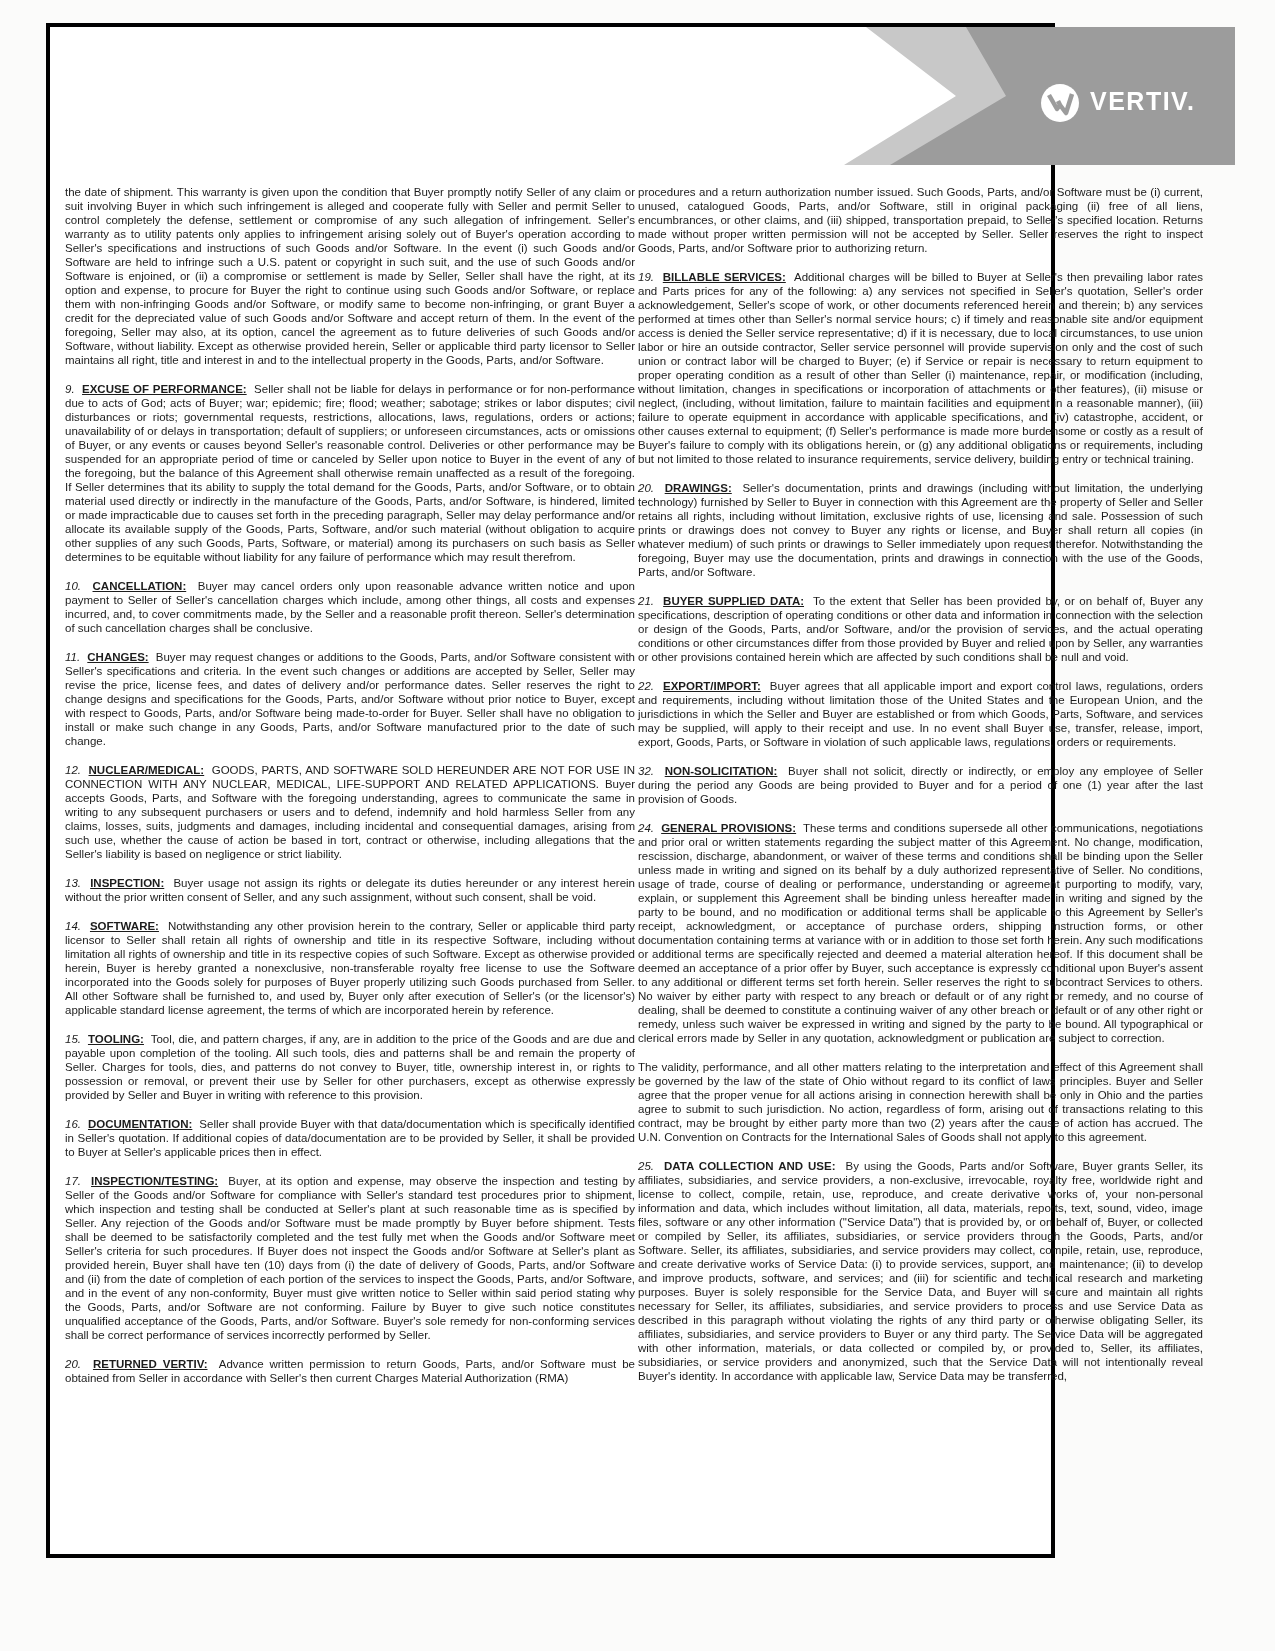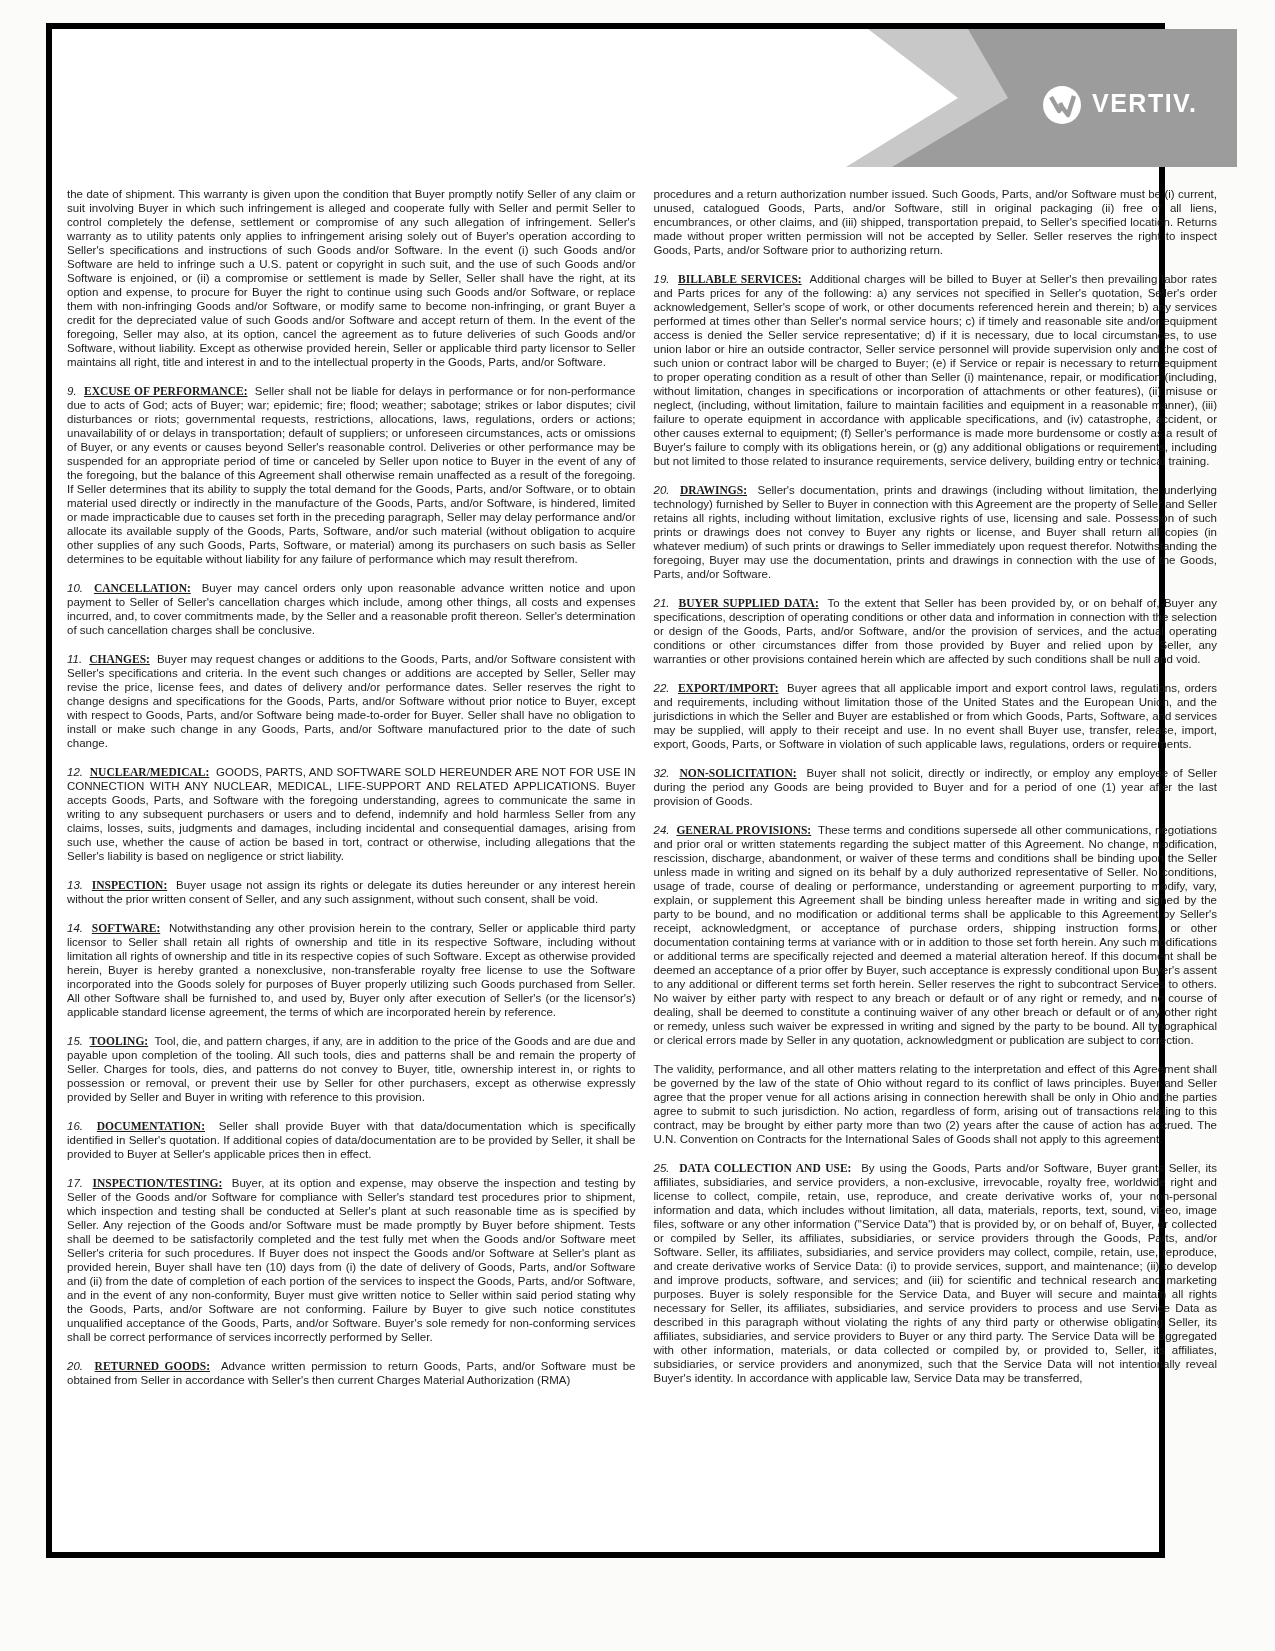--- a/index.html
+++ b/index.html
@@ -6,22 +6,22 @@
   body {
     width: 1275px; height: 1651px;
     background: #fbfbfa;
     font-family: "Liberation Sans", sans-serif;
     position: relative;
     overflow: hidden;
   }
   .sheet-border {
     position: absolute;
     left: 46px; top: 23px;
-    width: 1119px; height: 1535px;
-    border: 6px solid #000000;
+    width: 1009px; height: 1535px;
+    border: 4px solid #000000;
     background: #ffffff;
     box-sizing: border-box;
   }
   .logo-band {
     position: absolute;
     left: 788px; top: 0px;
     width: 397px; height: 138px;
   }
   .logo-band svg { display: block; }
   .logo-wordmark {
@@ -31,34 +31,34 @@
     font-weight: bold;
     letter-spacing: 1.5px;
     color: #ffffff;
     line-height: 26px;
   }
   .columns {
     position: absolute;
     left: 15px; top: 158px;
     width: 1150px;
     display: flex;
-    gap: 18px;
+    gap: 3px;
   }
   .col { box-sizing: border-box; }
   .col-left  { width: 570px; }
   .col-right { width: 565px; }
   p.para {
     margin: 0 0 15px 0;
     font-size: 11.5px;
     line-height: 14px;
     text-align: justify;
     color: #1c1c1c;
   }
   .sec-num { color: #1c1c1c; font-style: italic; }
-  .sec-head { font-weight: bold; font-family: Liberation Serif, serif; }
+  .sec-head { font-weight: bold; }
   .sec-head.underlined { text-decoration: underline; }
 </style>
 </head>
 <body>
 
 <div class="sheet-border">
 
   <div class="logo-band">
     <svg width="397" height="138" viewBox="0 0 397 138">
       <polygon id="poly-light" points="28,0 397,0 397,138 6,138 118,69" fill="#c8c8c8"></polygon>
@@ -77,21 +77,21 @@
         <p class="para"><span class="sec-body">the date of shipment. This warranty is given upon the condition that Buyer promptly notify Seller of any claim or suit involving Buyer in which such infringement is alleged and cooperate fully with Seller and permit Seller to control completely the defense, settlement or compromise of any such allegation of infringement. Seller's warranty as to utility patents only applies to infringement arising solely out of Buyer's operation according to Seller's specifications and instructions of such Goods and/or Software. In the event (i) such Goods and/or Software are held to infringe such a U.S. patent or copyright in such suit, and the use of such Goods and/or Software is enjoined, or (ii) a compromise or settlement is made by Seller, Seller shall have the right, at its option and expense, to procure for Buyer the right to continue using such Goods and/or Software, or replace them with non-infringing Goods and/or Software, or modify same to become non-infringing, or grant Buyer a credit for the depreciated value of such Goods and/or Software and accept return of them. In the event of the foregoing, Seller may also, at its option, cancel the agreement as to future deliveries of such Goods and/or Software, without liability. Except as otherwise provided herein, Seller or applicable third party licensor to Seller maintains all right, title and interest in and to the intellectual property in the Goods, Parts, and/or Software.</span></p>
         <p class="para"><span class="sec-num">9.</span>&nbsp; <span class="sec-head underlined">EXCUSE OF PERFORMANCE:</span>&nbsp; <span class="sec-body">Seller shall not be liable for delays in performance or for non-performance due to acts of God; acts of Buyer; war; epidemic; fire; flood; weather; sabotage; strikes or labor disputes; civil disturbances or riots; governmental requests, restrictions, allocations, laws, regulations, orders or actions; unavailability of or delays in transportation; default of suppliers; or unforeseen circumstances, acts or omissions of Buyer, or any events or causes beyond Seller's reasonable control. Deliveries or other performance may be suspended for an appropriate period of time or canceled by Seller upon notice to Buyer in the event of any of the foregoing, but the balance of this Agreement shall otherwise remain unaffected as a result of the foregoing. If Seller determines that its ability to supply the total demand for the Goods, Parts, and/or Software, or to obtain material used directly or indirectly in the manufacture of the Goods, Parts, and/or Software, is hindered, limited or made impracticable due to causes set forth in the preceding paragraph, Seller may delay performance and/or allocate its available supply of the Goods, Parts, Software, and/or such material (without obligation to acquire other supplies of any such Goods, Parts, Software, or material) among its purchasers on such basis as Seller determines to be equitable without liability for any failure of performance which may result therefrom.</span></p>
         <p class="para"><span class="sec-num">10.</span>&nbsp; <span class="sec-head underlined">CANCELLATION:</span>&nbsp; <span class="sec-body">Buyer may cancel orders only upon reasonable advance written notice and upon payment to Seller of Seller's cancellation charges which include, among other things, all costs and expenses incurred, and, to cover commitments made, by the Seller and a reasonable profit thereon. Seller's determination of such cancellation charges shall be conclusive.</span></p>
         <p class="para"><span class="sec-num">11.</span>&nbsp; <span class="sec-head underlined">CHANGES:</span>&nbsp; <span class="sec-body">Buyer may request changes or additions to the Goods, Parts, and/or Software consistent with Seller's specifications and criteria. In the event such changes or additions are accepted by Seller, Seller may revise the price, license fees, and dates of delivery and/or performance dates. Seller reserves the right to change designs and specifications for the Goods, Parts, and/or Software without prior notice to Buyer, except with respect to Goods, Parts, and/or Software being made-to-order for Buyer. Seller shall have no obligation to install or make such change in any Goods, Parts, and/or Software manufactured prior to the date of such change.</span></p>
         <p class="para"><span class="sec-num">12.</span>&nbsp; <span class="sec-head underlined">NUCLEAR/MEDICAL:</span>&nbsp; <span class="sec-body">GOODS, PARTS, AND SOFTWARE SOLD HEREUNDER ARE NOT FOR USE IN CONNECTION WITH ANY NUCLEAR, MEDICAL, LIFE-SUPPORT AND RELATED APPLICATIONS. Buyer accepts Goods, Parts, and Software with the foregoing understanding, agrees to communicate the same in writing to any subsequent purchasers or users and to defend, indemnify and hold harmless Seller from any claims, losses, suits, judgments and damages, including incidental and consequential damages, arising from such use, whether the cause of action be based in tort, contract or otherwise, including allegations that the Seller's liability is based on negligence or strict liability.</span></p>
         <p class="para"><span class="sec-num">13.</span>&nbsp; <span class="sec-head underlined">INSPECTION:</span>&nbsp; <span class="sec-body">Buyer usage not assign its rights or delegate its duties hereunder or any interest herein without the prior written consent of Seller, and any such assignment, without such consent, shall be void.</span></p>
         <p class="para"><span class="sec-num">14.</span>&nbsp; <span class="sec-head underlined">SOFTWARE:</span>&nbsp; <span class="sec-body">Notwithstanding any other provision herein to the contrary, Seller or applicable third party licensor to Seller shall retain all rights of ownership and title in its respective Software, including without limitation all rights of ownership and title in its respective copies of such Software. Except as otherwise provided herein, Buyer is hereby granted a nonexclusive, non-transferable royalty free license to use the Software incorporated into the Goods solely for purposes of Buyer properly utilizing such Goods purchased from Seller. All other Software shall be furnished to, and used by, Buyer only after execution of Seller's (or the licensor's) applicable standard license agreement, the terms of which are incorporated herein by reference.</span></p>
         <p class="para"><span class="sec-num">15.</span>&nbsp; <span class="sec-head underlined">TOOLING:</span>&nbsp; <span class="sec-body">Tool, die, and pattern charges, if any, are in addition to the price of the Goods and are due and payable upon completion of the tooling. All such tools, dies and patterns shall be and remain the property of Seller. Charges for tools, dies, and patterns do not convey to Buyer, title, ownership interest in, or rights to possession or removal, or prevent their use by Seller for other purchasers, except as otherwise expressly provided by Seller and Buyer in writing with reference to this provision.</span></p>
         <p class="para"><span class="sec-num">16.</span>&nbsp; <span class="sec-head underlined">DOCUMENTATION:</span>&nbsp; <span class="sec-body">Seller shall provide Buyer with that data/documentation which is specifically identified in Seller's quotation. If additional copies of data/documentation are to be provided by Seller, it shall be provided to Buyer at Seller's applicable prices then in effect.</span></p>
         <p class="para"><span class="sec-num">17.</span>&nbsp; <span class="sec-head underlined">INSPECTION/TESTING:</span>&nbsp; <span class="sec-body">Buyer, at its option and expense, may observe the inspection and testing by Seller of the Goods and/or Software for compliance with Seller's standard test procedures prior to shipment, which inspection and testing shall be conducted at Seller's plant at such reasonable time as is specified by Seller. Any rejection of the Goods and/or Software must be made promptly by Buyer before shipment. Tests shall be deemed to be satisfactorily completed and the test fully met when the Goods and/or Software meet Seller's criteria for such procedures. If Buyer does not inspect the Goods and/or Software at Seller's plant as provided herein, Buyer shall have ten (10) days from (i) the date of delivery of Goods, Parts, and/or Software and (ii) from the date of completion of each portion of the services to inspect the Goods, Parts, and/or Software, and in the event of any non-conformity, Buyer must give written notice to Seller within said period stating why the Goods, Parts, and/or Software are not conforming. Failure by Buyer to give such notice constitutes unqualified acceptance of the Goods, Parts, and/or Software. Buyer's sole remedy for non-conforming services shall be correct performance of services incorrectly performed by Seller.</span></p>
-        <p class="para"><span class="sec-num">20.</span>&nbsp; <span class="sec-head underlined">RETURNED GOODS:</span>&nbsp; <span class="sec-body">Advance written permission to return Goods, Parts, and/or Software must be obtained from Seller in accordance with Seller's then current Charges Material Authorization (RMA)</span></p>
+        <p class="para"><span class="sec-num">20.</span>&nbsp; <span class="sec-head underlined">RETURNED VERTIV:</span>&nbsp; <span class="sec-body">Advance written permission to return Goods, Parts, and/or Software must be obtained from Seller in accordance with Seller's then current Charges Material Authorization (RMA)</span></p>
       </div>
     <div class="col col-right" id="col-right">
         <p class="para"><span class="sec-body">procedures and a return authorization number issued. Such Goods, Parts, and/or Software must be (i) current, unused, catalogued Goods, Parts, and/or Software, still in original packaging (ii) free of all liens, encumbrances, or other claims, and (iii) shipped, transportation prepaid, to Seller's specified location. Returns made without proper written permission will not be accepted by Seller. Seller reserves the right to inspect Goods, Parts, and/or Software prior to authorizing return.</span></p>
         <p class="para"><span class="sec-num">19.</span>&nbsp; <span class="sec-head underlined">BILLABLE SERVICES:</span>&nbsp; <span class="sec-body">Additional charges will be billed to Buyer at Seller's then prevailing labor rates and Parts prices for any of the following: a) any services not specified in Seller's quotation, Seller's order acknowledgement, Seller's scope of work, or other documents referenced herein and therein; b) any services performed at times other than Seller's normal service hours; c) if timely and reasonable site and/or equipment access is denied the Seller service representative; d) if it is necessary, due to local circumstances, to use union labor or hire an outside contractor, Seller service personnel will provide supervision only and the cost of such union or contract labor will be charged to Buyer; (e) if Service or repair is necessary to return equipment to proper operating condition as a result of other than Seller (i) maintenance, repair, or modification (including, without limitation, changes in specifications or incorporation of attachments or other features), (ii) misuse or neglect, (including, without limitation, failure to maintain facilities and equipment in a reasonable manner), (iii) failure to operate equipment in accordance with applicable specifications, and (iv) catastrophe, accident, or other causes external to equipment; (f) Seller's performance is made more burdensome or costly as a result of Buyer's failure to comply with its obligations herein, or (g) any additional obligations or requirements, including but not limited to those related to insurance requirements, service delivery, building entry or technical training.</span></p>
         <p class="para"><span class="sec-num">20.</span>&nbsp; <span class="sec-head underlined">DRAWINGS:</span>&nbsp; <span class="sec-body">Seller's documentation, prints and drawings (including without limitation, the underlying technology) furnished by Seller to Buyer in connection with this Agreement are the property of Seller and Seller retains all rights, including without limitation, exclusive rights of use, licensing and sale. Possession of such prints or drawings does not convey to Buyer any rights or license, and Buyer shall return all copies (in whatever medium) of such prints or drawings to Seller immediately upon request therefor. Notwithstanding the foregoing, Buyer may use the documentation, prints and drawings in connection with the use of the Goods, Parts, and/or Software.</span></p>
         <p class="para"><span class="sec-num">21.</span>&nbsp; <span class="sec-head underlined">BUYER SUPPLIED DATA:</span>&nbsp; <span class="sec-body">To the extent that Seller has been provided by, or on behalf of, Buyer any specifications, description of operating conditions or other data and information in connection with the selection or design of the Goods, Parts, and/or Software, and/or the provision of services, and the actual operating conditions or other circumstances differ from those provided by Buyer and relied upon by Seller, any warranties or other provisions contained herein which are affected by such conditions shall be null and void.</span></p>
         <p class="para"><span class="sec-num">22.</span>&nbsp; <span class="sec-head underlined">EXPORT/IMPORT:</span>&nbsp; <span class="sec-body">Buyer agrees that all applicable import and export control laws, regulations, orders and requirements, including without limitation those of the United States and the European Union, and the jurisdictions in which the Seller and Buyer are established or from which Goods, Parts, Software, and services may be supplied, will apply to their receipt and use. In no event shall Buyer use, transfer, release, import, export, Goods, Parts, or Software in violation of such applicable laws, regulations, orders or requirements.</span></p>
         <p class="para"><span class="sec-num">32.</span>&nbsp; <span class="sec-head underlined">NON-SOLICITATION:</span>&nbsp; <span class="sec-body">Buyer shall not solicit, directly or indirectly, or employ any employee of Seller during the period any Goods are being provided to Buyer and for a period of one (1) year after the last provision of Goods.</span></p>
         <p class="para"><span class="sec-num">24.</span>&nbsp; <span class="sec-head underlined">GENERAL PROVISIONS:</span>&nbsp; <span class="sec-body">These terms and conditions supersede all other communications, negotiations and prior oral or written statements regarding the subject matter of this Agreement. No change, modification, rescission, discharge, abandonment, or waiver of these terms and conditions shall be binding upon the Seller unless made in writing and signed on its behalf by a duly authorized representative of Seller. No conditions, usage of trade, course of dealing or performance, understanding or agreement purporting to modify, vary, explain, or supplement this Agreement shall be binding unless hereafter made in writing and signed by the party to be bound, and no modification or additional terms shall be applicable to this Agreement by Seller's receipt, acknowledgment, or acceptance of purchase orders, shipping instruction forms, or other documentation containing terms at variance with or in addition to those set forth herein. Any such modifications or additional terms are specifically rejected and deemed a material alteration hereof. If this document shall be deemed an acceptance of a prior offer by Buyer, such acceptance is expressly conditional upon Buyer's assent to any additional or different terms set forth herein. Seller reserves the right to subcontract Services to others. No waiver by either party with respect to any breach or default or of any right or remedy, and no course of dealing, shall be deemed to constitute a continuing waiver of any other breach or default or of any other right or remedy, unless such waiver be expressed in writing and signed by the party to be bound. All typographical or clerical errors made by Seller in any quotation, acknowledgment or publication are subject to correction.</span></p>
         <p class="para"><span class="sec-body">The validity, performance, and all other matters relating to the interpretation and effect of this Agreement shall be governed by the law of the state of Ohio without regard to its conflict of laws principles. Buyer and Seller agree that the proper venue for all actions arising in connection herewith shall be only in Ohio and the parties agree to submit to such jurisdiction. No action, regardless of form, arising out of transactions relating to this contract, may be brought by either party more than two (2) years after the cause of action has accrued. The U.N. Convention on Contracts for the International Sales of Goods shall not apply to this agreement.</span></p>

